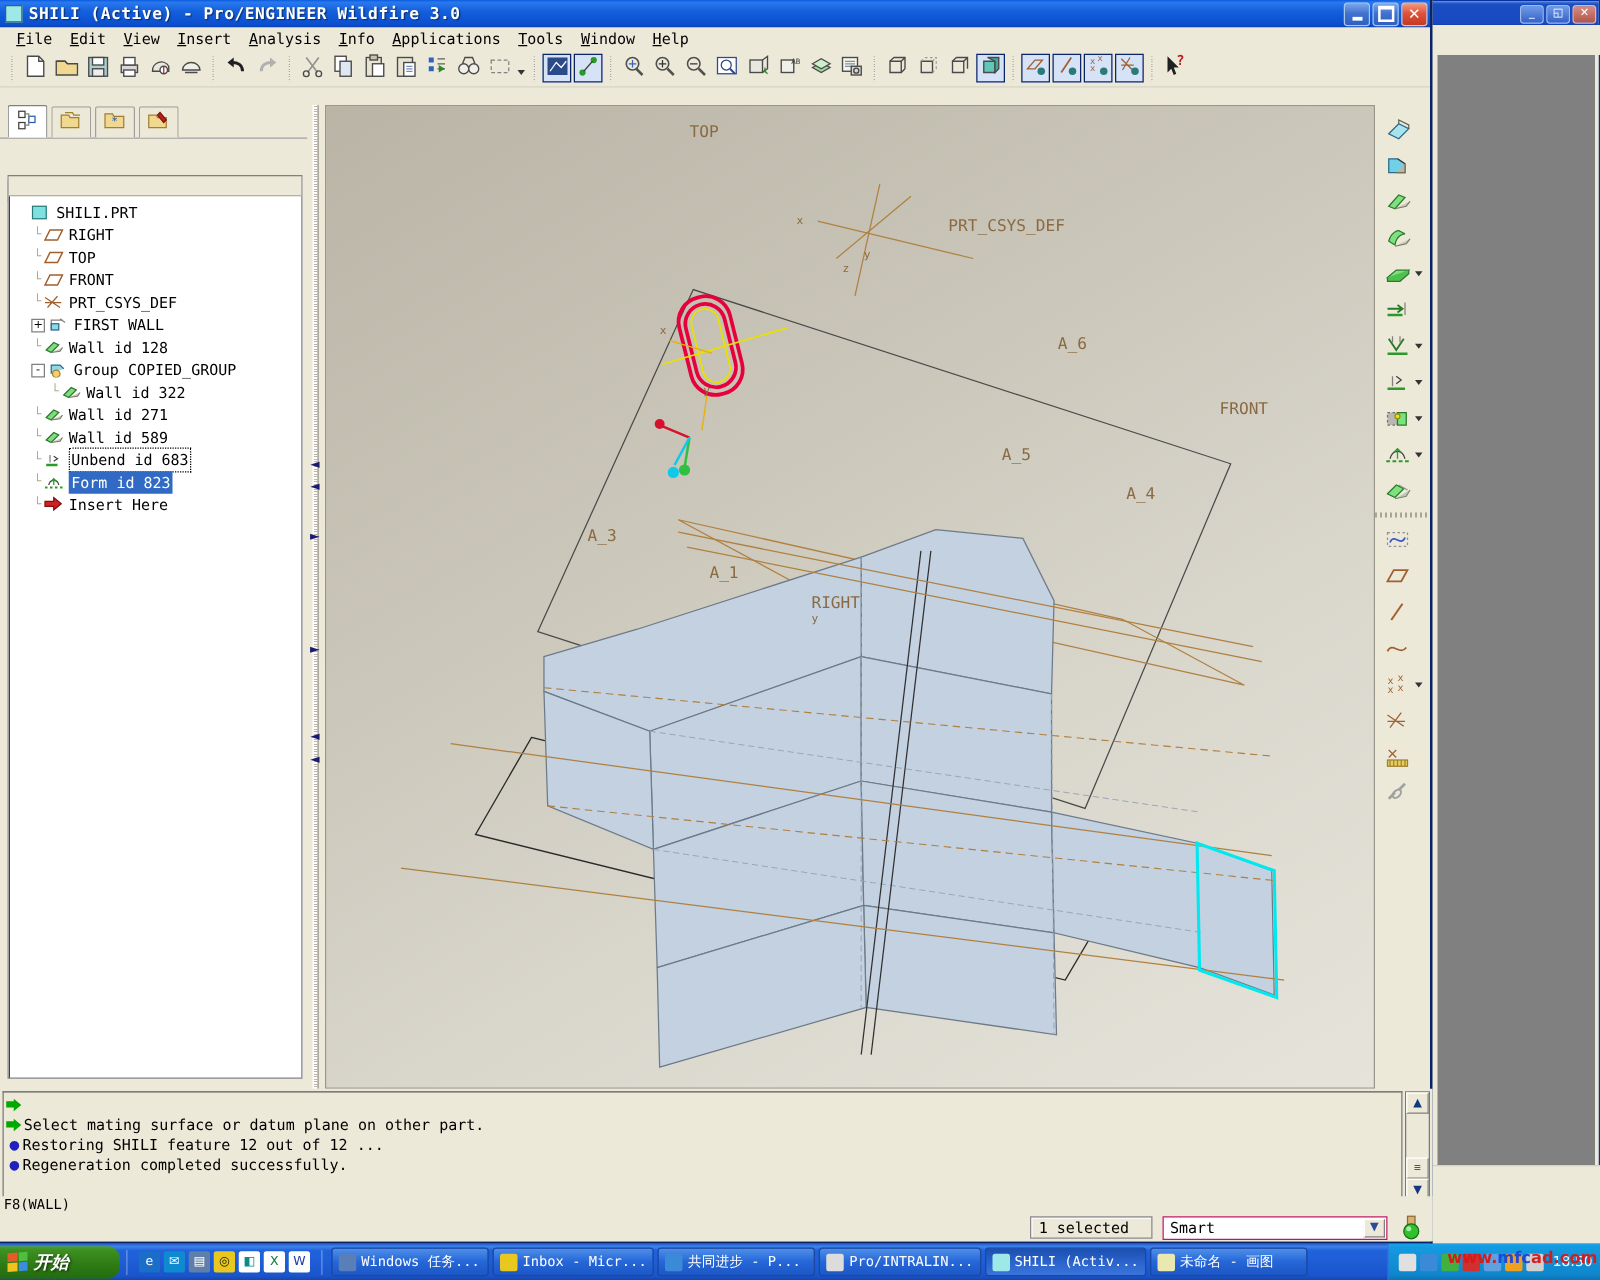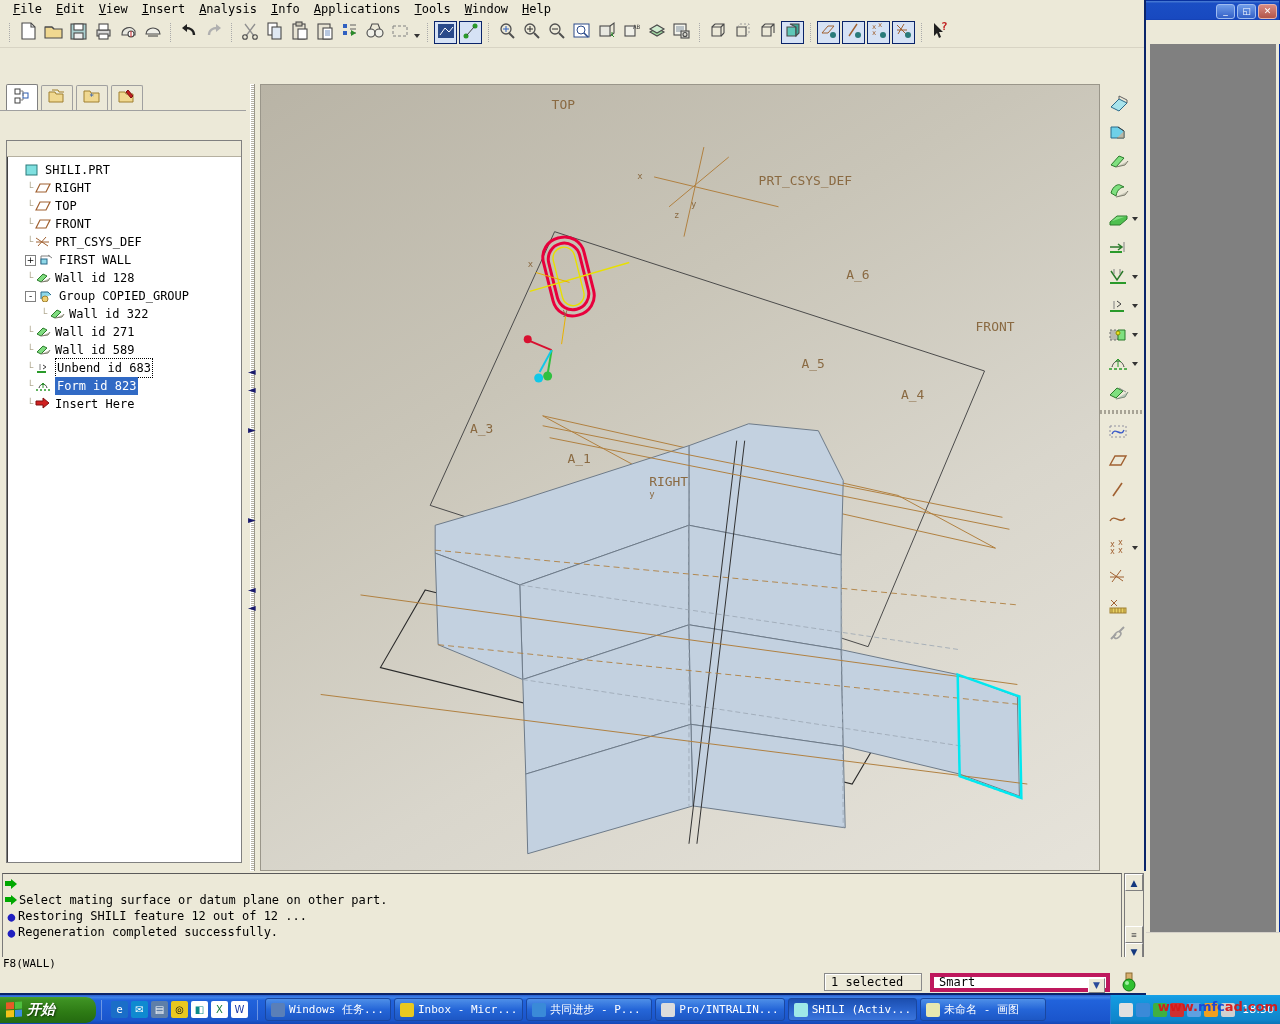--- a/index.html
+++ b/index.html
@@ -200,21 +200,21 @@
     position:absolute; left:0; bottom:0; width:1146px; height:22px; background:#ece9d8;
     display:flex; align-items:center; justify-content:flex-end; padding-right:8px; gap:0;
   }
   #sel-count {
     width:98px; height:18px; border:1px solid #8a8a8a; background:#ece9d8;
     font-size:12px; display:flex; align-items:center; padding-left:6px;
     font-family:"DejaVu Sans Mono",monospace;
     box-shadow: inset 1px 1px 0 #fff;
   }
   #filter-select {
-    width:180px; height:19px; border:4px solid #be185d; background:#fff;
+    width:180px; height:19px; border:1px solid #be185d; background:#fff;
     display:flex; align-items:center; font-size:12px; padding-left:5px; margin-left:8px;
     font-family:"DejaVu Sans Mono",monospace; position:relative;
   }
   #filter-caret {
     position:absolute; right:1px; top:1px; width:17px; height:15px; background:#ece9d8;
     border:1px solid #fff; border-right-color:#808080; border-bottom-color:#808080;
     display:flex;align-items:center;justify-content:center;color:#2a4a9a;font-size:9px;
     font-family:"DejaVu Sans",sans-serif;
   }
   #light-icon { width:18px; height:20px; margin-left:10px; position:relative; }
@@ -278,20 +278,27 @@
     <div class="bw-btn">◱</div>
     <div class="bw-btn close">✕</div>
   </div>
 </div>
 <div id="back-window-strip"></div>
 <div id="back-window-body"></div>
 <div id="back-window-bottom"></div>
 
 <div id="app">
 
+  <div id="titlebar">
+    <div id="title-icon"></div>
+    <div id="title-text">SHILI (Active) - Pro/ENGINEER Wildfire 3.0</div>
+    <div class="tb-btn min"></div>
+    <div class="tb-btn max"></div>
+    <div class="tb-btn close"></div>
+  </div>
 
   <div id="menubar">
       <div class="menu-item"><u>F</u>ile</div>
       <div class="menu-item"><u>E</u>dit</div>
       <div class="menu-item"><u>V</u>iew</div>
       <div class="menu-item"><u>I</u>nsert</div>
       <div class="menu-item"><u>A</u>nalysis</div>
       <div class="menu-item"><u>I</u>nfo</div>
       <div class="menu-item"><u>A</u>pplications</div>
       <div class="menu-item"><u>T</u>ools</div>

